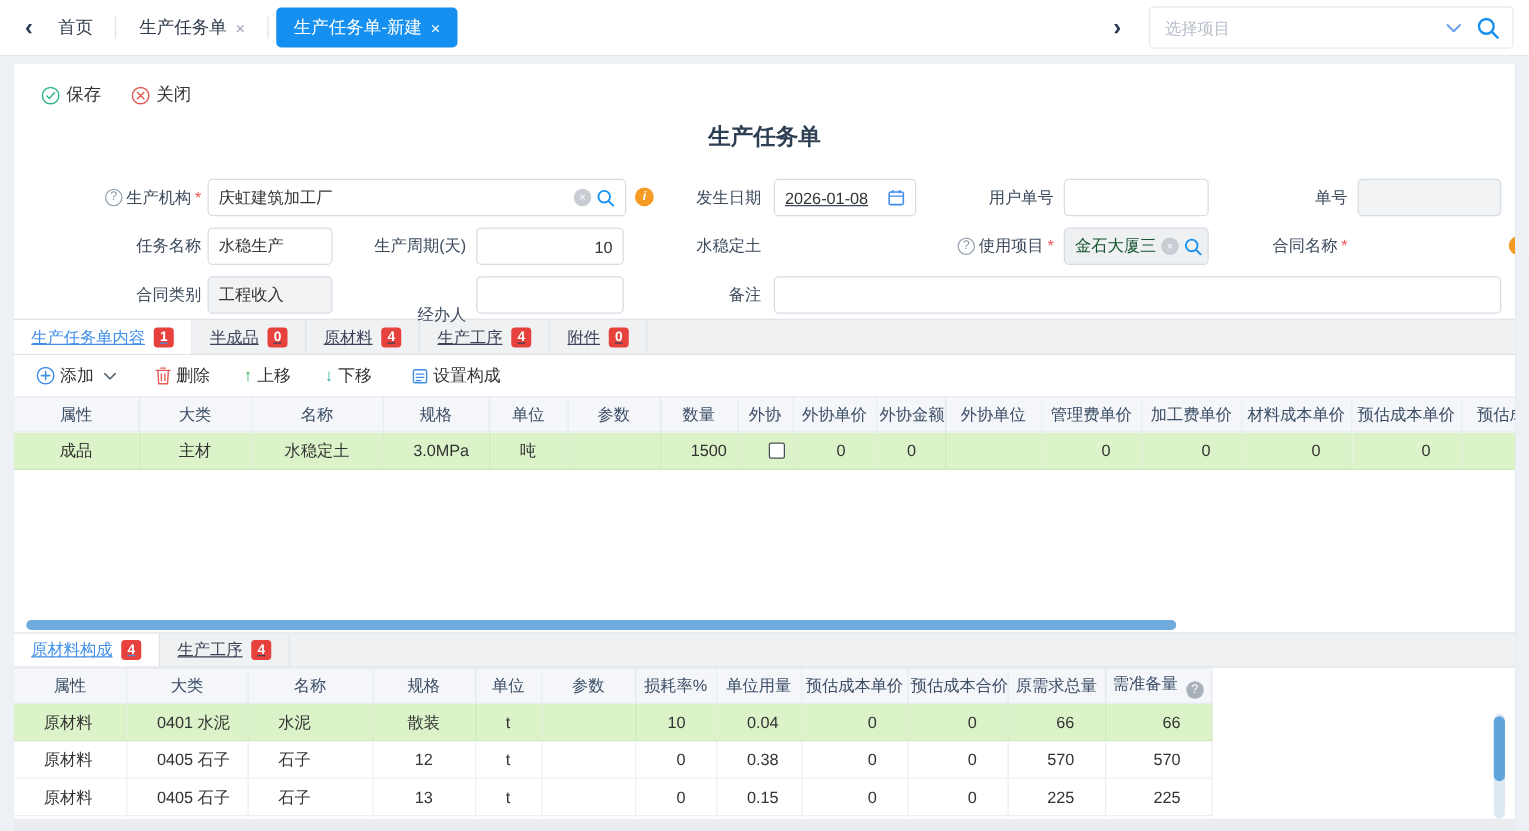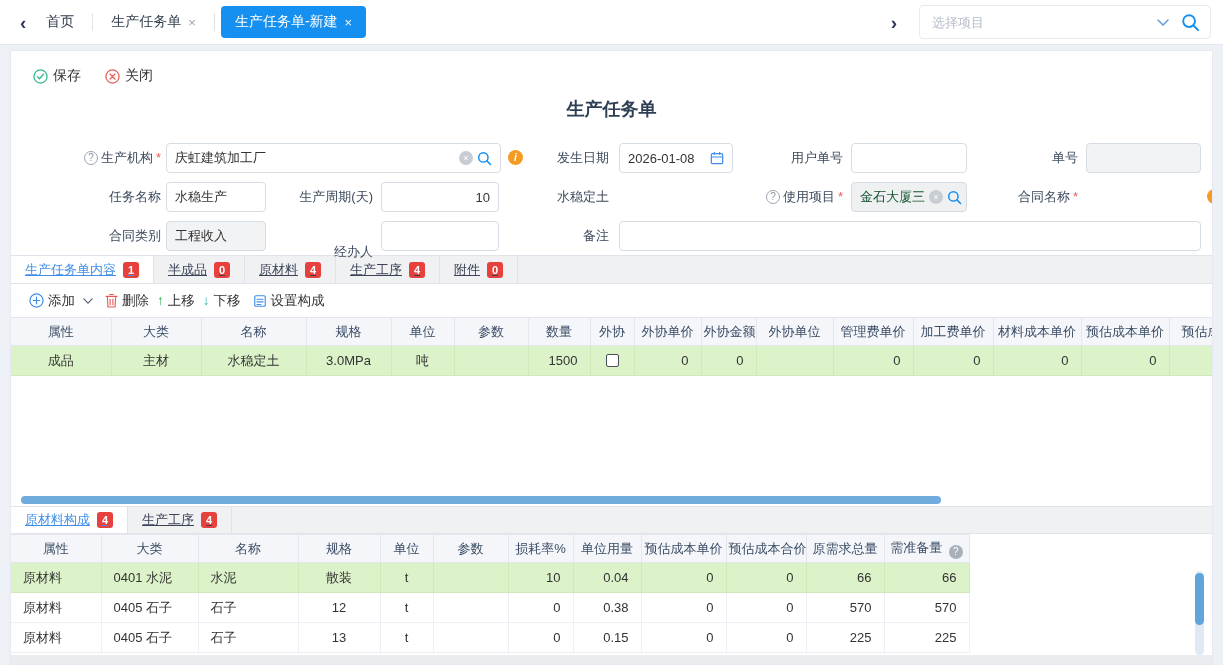--- a/index.html
+++ b/index.html
@@ -51,29 +51,29 @@
   .qgray { background:#a8b0ba; color:#fff; }
   
   .dtabs { display:flex; align-items:stretch; height:29px; background:#f0f1f3;
     border-top:1px solid #e0e4ea; border-bottom:1px solid #e0e4ea; }
   .dtab { display:flex; align-items:center; gap:7px; padding:0 14px; font-size:13px;
     color:#3b4457; border-right:1px solid #dfe3e9; cursor:pointer; white-space:nowrap;text-decoration:underline; }
   .dtab.active { background:#fff; color:#3f8fe8; }
   .badge { background:#e6413c; color:#fff; font-size:11px; font-weight:bold; min-width:16px; height:16px;
     border-radius:3px; display:flex; align-items:center; justify-content:center; padding:0 3px; }
   
-  .gtool { display:flex; align-items:center; gap:8px; height:33px; padding:0 14px; font-size:13.5px; color:#333; }
+  .gtool { display:flex; align-items:center; gap:27px; height:33px; padding:0 14px; font-size:13.5px; color:#333; }
   .gbtn { display:flex; align-items:center; gap:4px; cursor:pointer; }
   .up { color:#2eb150; font-weight:bold; }
   .down { color:#2ab5a5; font-weight:bold; }
   
   table { border-collapse:collapse; table-layout:fixed; font-size:13px; }
   th { background:#f4f6f9; color:#3b4d66; font-weight:normal; height:28px; padding:0 2px;
     border:1px solid #e4e8ee; border-left:0; white-space:nowrap; overflow:hidden; }
-  td { height:30px; padding:0 12px; border-right:1px solid #eceff3; border-bottom:1px solid #eceff3;
+  td { height:30px; padding:0 24px; border-right:1px solid #eceff3; border-bottom:1px solid #eceff3;
     white-space:nowrap; overflow:hidden; }
   tr.green td { background:#dcf3c9; border-right:1px solid #cfe9ba; border-bottom:1px solid #cfe9ba; }
   .ctr { text-align:center; } .rgt { text-align:right; } .lft { text-align:left; }
   .cb { width:13px; height:13px; border:1.5px solid #4a4f57; border-radius:2px; margin:0 auto; background:#fff; cursor:pointer; }
   .filler { height:118px; background:#fff; }
   .hscroll { height:12px; position:relative; }
   .hthumb { position:absolute; left:10px; top:2px; width:920px; height:8px; background:#6fabdc; border-radius:4px; cursor:pointer; }
   .vscroll { position:absolute; top:520px; right:8px; width:9px; height:84px; background:#dfe9f4; border-radius:5px; }
   .vthumb { position:absolute; top:2px; left:0; width:9px; height:52px; background:#5fa5dc; border-radius:5px; cursor:pointer; }
   .bstrip { position:absolute; left:0; right:0; bottom:0; height:9px; background:#eaecef; }
@@ -154,21 +154,21 @@
             <circle cx="8.5" cy="8.5" r="6.2" fill="none" stroke="#1690f0" stroke-width="2"></circle>
             <line x1="13.2" y1="13.2" x2="18" y2="18" stroke="#1690f0" stroke-width="2" stroke-linecap="round"></line>
           </svg>
       </span>
     </div>
     <span class="circ info" style="position:absolute; left:497px; top:25px;">i</span>
 
     <div class="lbl" style="left:490px; top:18px; width:108px;">
       <span>发生日期</span>
     </div>
-    <div class="fld" style="left:608px; top:18px; width:114px;">
+    <div class="fld" style="left:608px; top:18px; width:114px;text-decoration:underline;">
       <input value="2026-01-08" style="">
       <span class="fic">
         <svg width="14" height="14" viewBox="0 0 16 16">
             <rect x="1.5" y="3" width="13" height="11.5" rx="1.5" fill="none" stroke="#3e8ef0" stroke-width="1.4"></rect>
             <line x1="1.5" y1="6.8" x2="14.5" y2="6.8" stroke="#3e8ef0" stroke-width="1.2"></line>
             <line x1="5" y1="1.2" x2="5" y2="4.2" stroke="#3e8ef0" stroke-width="1.4"></line>
             <line x1="11" y1="1.2" x2="11" y2="4.2" stroke="#3e8ef0" stroke-width="1.4"></line>
           </svg>
       </span>
     </div>

